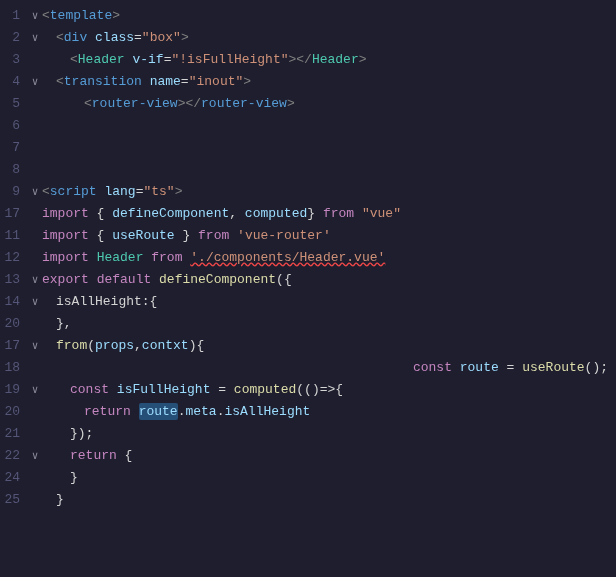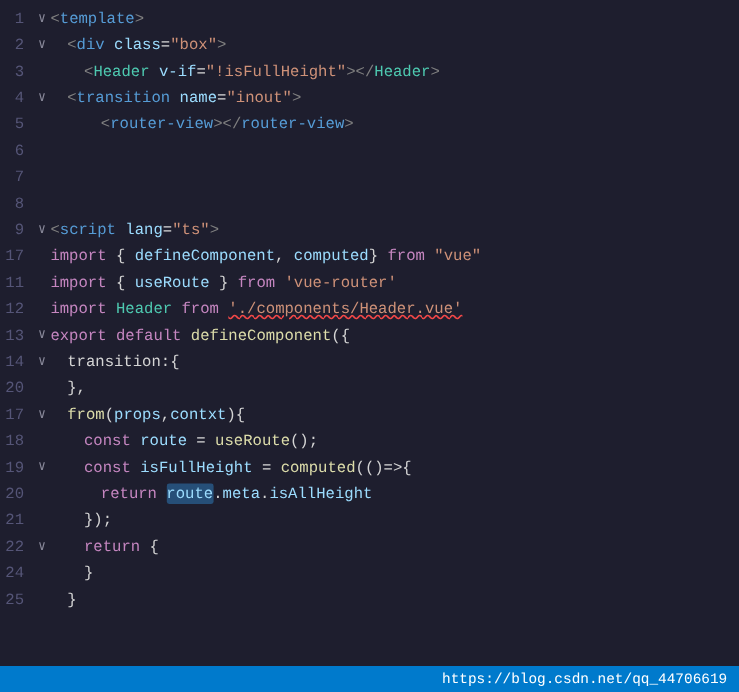--- a/index.html
+++ b/index.html
@@ -128,36 +128,36 @@
         <span style="flex: 1 1 0%; white-space: pre; padding-left: 0px;"><span style="color: rgb(197, 134, 192);">import</span><span style="color: rgb(212, 212, 212);"> </span><span style="color: rgb(78, 201, 176);">Header</span><span style="color: rgb(212, 212, 212);"> </span><span style="color: rgb(197, 134, 192);">from</span><span style="color: rgb(212, 212, 212);"> </span><span style="color: rgb(206, 145, 120); text-decoration: underline wavy rgb(244, 71, 71);">'./components/Header.vue'</span></span>
       </div>
       <div class="line">
         <span class="line-number">13</span>
         <span style="width: 14px; min-width: 14px; color: rgb(136, 136, 153); font-size: 11px; text-align: center; cursor: pointer;">∨</span>
         <span style="flex: 1 1 0%; white-space: pre; padding-left: 0px;"><span style="color: rgb(197, 134, 192);">export</span><span style="color: rgb(212, 212, 212);"> </span><span style="color: rgb(197, 134, 192);">default</span><span style="color: rgb(212, 212, 212);"> </span><span style="color: rgb(220, 220, 170);">defineComponent</span><span style="color: rgb(212, 212, 212);">({</span></span>
       </div>
       <div class="line">
         <span class="line-number">14</span>
         <span style="width: 14px; min-width: 14px; color: rgb(136, 136, 153); font-size: 11px; text-align: center; cursor: pointer;">∨</span>
-        <span style="flex: 1 1 0%; white-space: pre; padding-left: 14px;"><span style="color: rgb(212, 212, 212);">transition:{</span></span>
+        <span style="flex: 1 1 0%; white-space: pre; padding-left: 14px;"><span style="color: rgb(212, 212, 212);">isAllHeight:{</span></span>
       </div>
       <div class="line">
         <span class="line-number">20</span>
         <span style="width: 14px; min-width: 14px; color: rgb(136, 136, 153); font-size: 11px; text-align: center; cursor: pointer;"> </span>
         <span style="flex: 1 1 0%; white-space: pre; padding-left: 14px;"><span style="color: rgb(212, 212, 212);">},</span></span>
       </div>
       <div class="line">
         <span class="line-number">17</span>
         <span style="width: 14px; min-width: 14px; color: rgb(136, 136, 153); font-size: 11px; text-align: center; cursor: pointer;">∨</span>
         <span style="flex: 1 1 0%; white-space: pre; padding-left: 14px;"><span style="color: rgb(220, 220, 170);">from</span><span style="color: rgb(212, 212, 212);">(</span><span style="color: rgb(156, 220, 254);">props</span><span style="color: rgb(212, 212, 212);">,</span><span style="color: rgb(156, 220, 254);">contxt</span><span style="color: rgb(212, 212, 212);">){</span></span>
       </div>
       <div class="line">
         <span class="line-number">18</span>
         <span style="width: 14px; min-width: 14px; color: rgb(136, 136, 153); font-size: 11px; text-align: center; cursor: pointer;"> </span>
-        <span style="flex: 1 1 0%; white-space: pre; padding-left: 28px;"><span style="color: rgb(197, 134, 192);">const</span><span style="color: rgb(212, 212, 212);"> </span><span style="color: rgb(156, 220, 254);">route</span><span style="color: rgb(212, 212, 212);"> = </span><span style="color: rgb(220, 220, 170);">useRoute</span><span style="color: rgb(212, 212, 212);">();</span></span>
+        <span style="flex: 1 1 0%; white-space: pre; padding-left: 28px; text-align: right;"><span style="color: rgb(197, 134, 192);">const</span><span style="color: rgb(212, 212, 212);"> </span><span style="color: rgb(156, 220, 254);">route</span><span style="color: rgb(212, 212, 212);"> = </span><span style="color: rgb(220, 220, 170);">useRoute</span><span style="color: rgb(212, 212, 212);">();</span></span>
       </div>
       <div class="line">
         <span class="line-number">19</span>
         <span style="width: 14px; min-width: 14px; color: rgb(136, 136, 153); font-size: 11px; text-align: center; cursor: pointer;">∨</span>
         <span style="flex: 1 1 0%; white-space: pre; padding-left: 28px;"><span style="color: rgb(197, 134, 192);">const</span><span style="color: rgb(212, 212, 212);"> </span><span style="color: rgb(156, 220, 254);">isFullHeight</span><span style="color: rgb(212, 212, 212);"> = </span><span style="color: rgb(220, 220, 170);">computed</span><span style="color: rgb(212, 212, 212);">(()=&gt;{</span></span>
       </div>
       <div class="line">
         <span class="line-number">20</span>
         <span style="width: 14px; min-width: 14px; color: rgb(136, 136, 153); font-size: 11px; text-align: center; cursor: pointer;"> </span>
         <span style="flex: 1 1 0%; white-space: pre; padding-left: 42px;"><span style="color: rgb(197, 134, 192);">return</span><span style="color: rgb(212, 212, 212);"> </span><span style="color: rgb(156, 220, 254); background-color: rgb(38, 79, 120); border-radius: 2px; padding: 1px 0px;">route</span><span style="color: rgb(212, 212, 212);">.</span><span style="color: rgb(156, 220, 254);">meta</span><span style="color: rgb(212, 212, 212);">.</span><span style="color: rgb(156, 220, 254);">isAllHeight</span></span>
@@ -180,16 +180,13 @@
       <div class="line">
         <span class="line-number">25</span>
         <span style="width: 14px; min-width: 14px; color: rgb(136, 136, 153); font-size: 11px; text-align: center; cursor: pointer;"> </span>
         <span style="flex: 1 1 0%; white-space: pre; padding-left: 14px;"><span style="color: rgb(212, 212, 212);">}</span></span>
       </div>
       <div class="line">
         <span style="width: 14px; min-width: 14px; color: rgb(136, 136, 153); font-size: 11px; text-align: center; cursor: pointer;"> </span>
         <span style="flex: 1 1 0%; white-space: pre; padding-left: 0px;"></span>
       </div>
     </div>
-  <div class="status-bar">
-    <span class="status-url">https://blog.csdn.net/qq_44706619</span>
-  </div>
 </div>
 
 </body></html>

